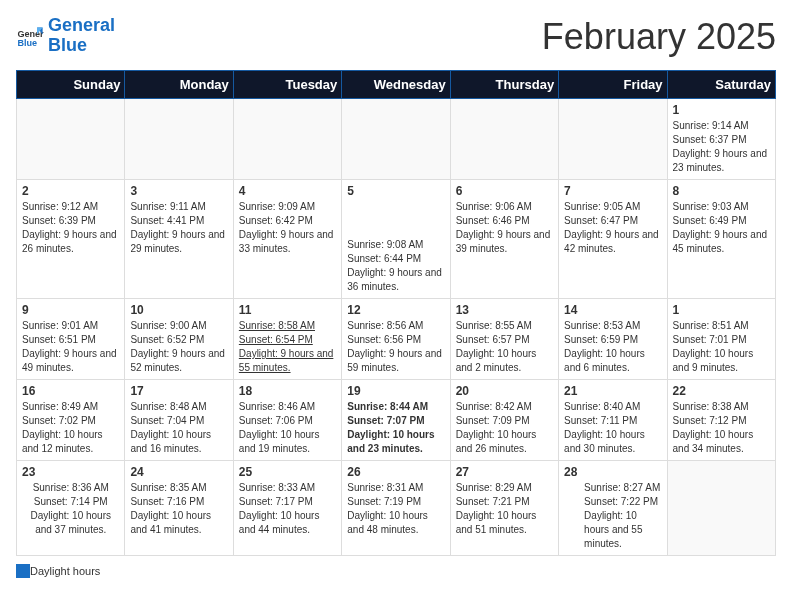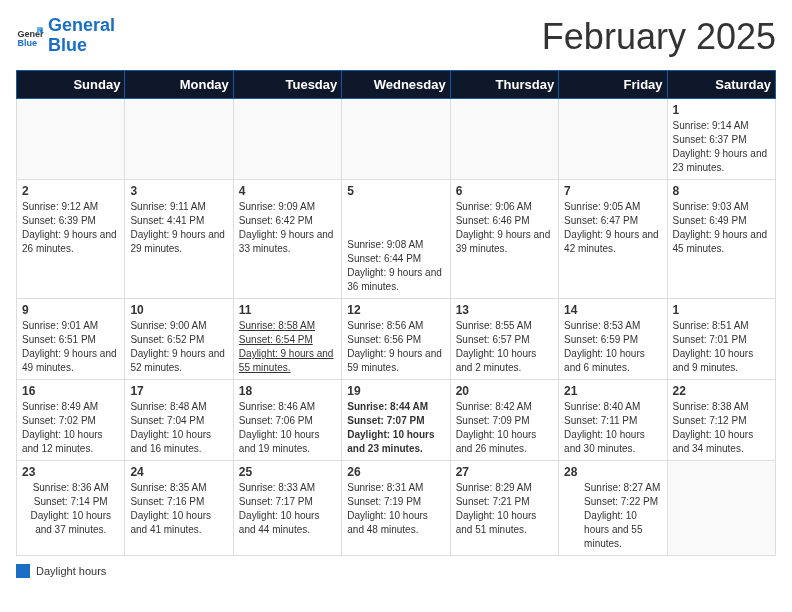--- a/index.html
+++ b/index.html
@@ -81,21 +81,20 @@
       font-size: 10px;
       color: #333;
       line-height: 1.4;
     }
     .legend {
       margin-top: 8px;
       font-size: 11px;
       color: #333;
       display: flex;
       align-items: center;
-      gap: 6px;
     }
     .legend-box {
       width: 14px;
       height: 14px;
       background: #1a6fc4;
       display: inline-block;
     }
   </style>
 </head>
 <body>

